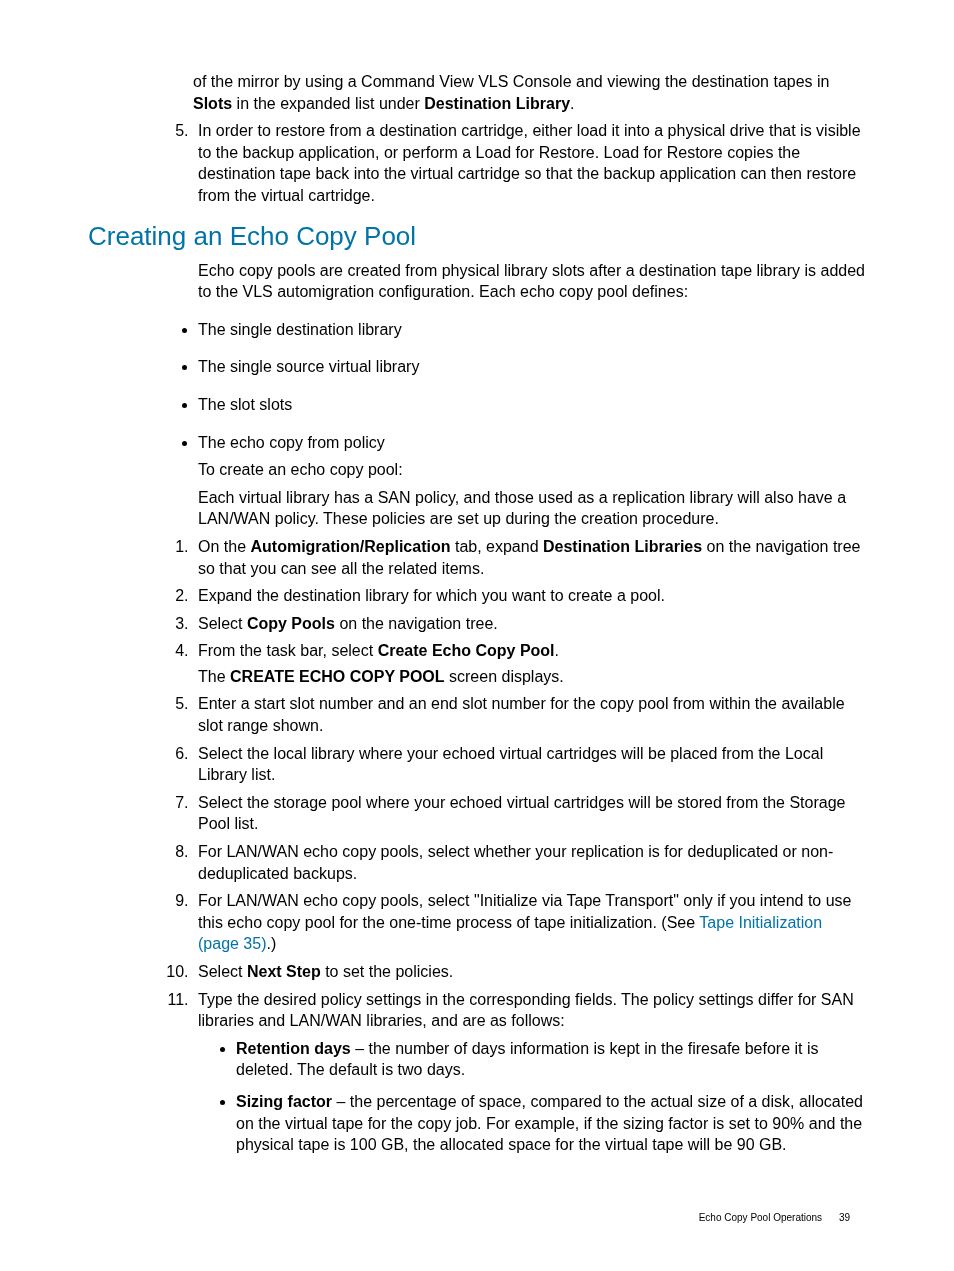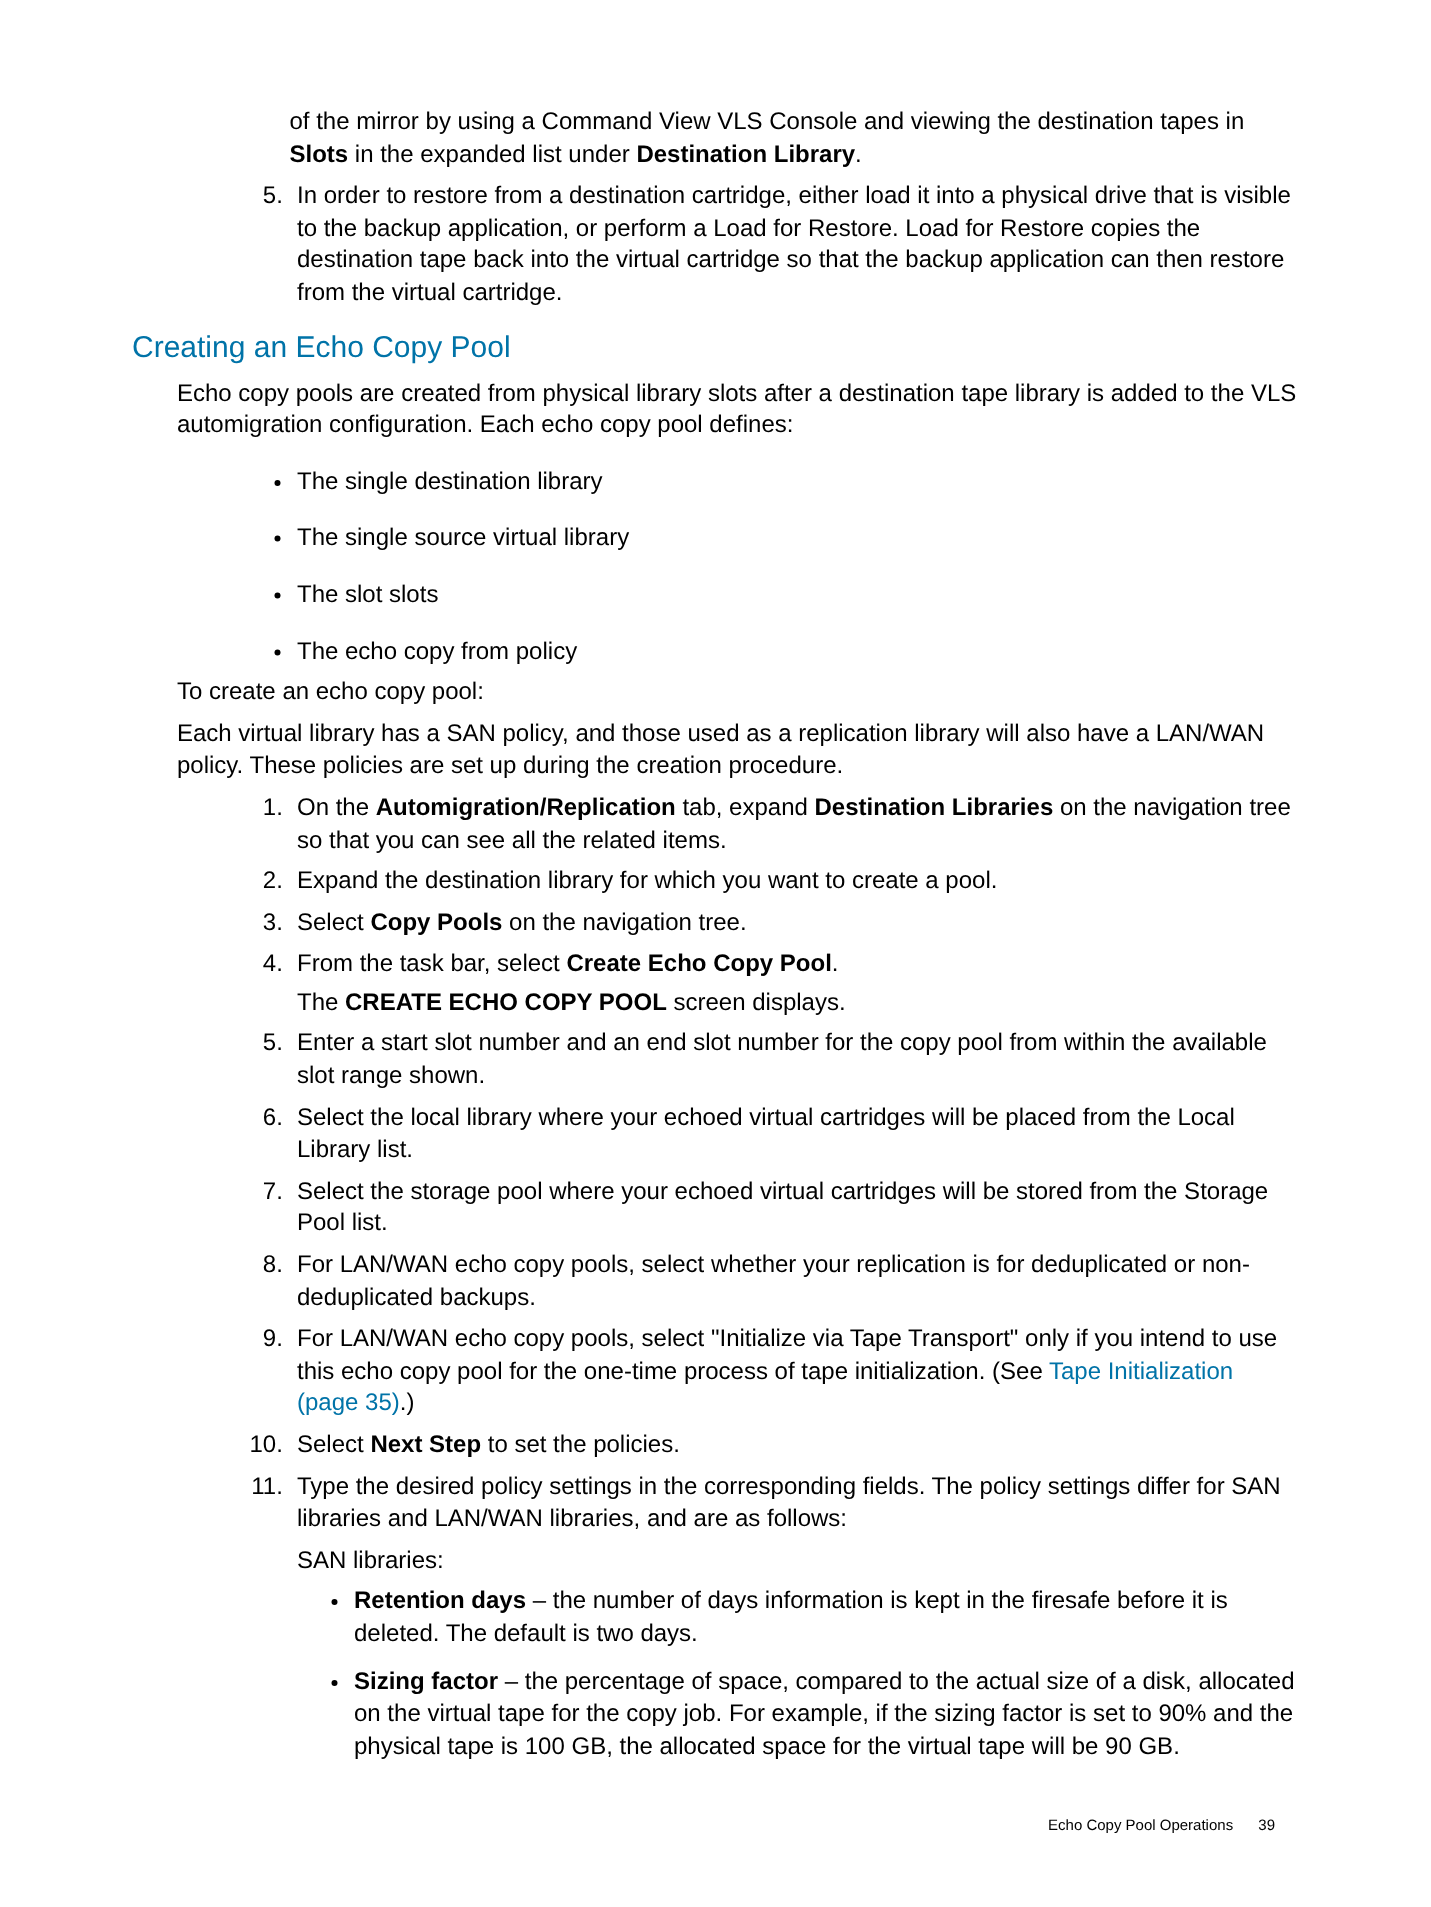--- a/index.html
+++ b/index.html
@@ -32,25 +32,25 @@
     list-style: decimal;
   }
   ol.top-numbered > li {
     margin-bottom: 6px;
     line-height: 1.35;
     padding-left: 5px;
   }
   h2.section {
     color: #0073a8;
     font-weight: normal;
-    font-size: 20px;
+    font-size: 26px;
     margin: 14px 0 8px 0;
   }
   .intro {
-    margin-left: 30px;
+    margin-left: 110px;
   }
   ul.bullets {
     margin: 6px 0 6px 90px;
     padding: 0 0 0 20px;
   }
   ul.bullets li {
     margin-bottom: 6px;
     line-height: 1.35;
     list-style: disc;
     margin-top: 16px;
@@ -127,21 +127,20 @@
     <li>Select the storage pool where your echoed virtual cartridges will be stored from the Storage Pool list.</li>
     <li>For LAN/WAN echo copy pools, select whether your replication is for deduplicated or non-deduplicated backups.</li>
     <li>
       <span>For LAN/WAN echo copy pools, select "Initialize via Tape Transport" only if you intend to use this echo copy pool for the one-time process of tape initialization. (See </span><a href="#" class="xref">Tape Initialization (page 35)</a><span>.)</span>
     </li>
     <li>
       <span>Select </span><span class="bold">Next Step</span><span> to set the policies.</span>
     </li>
     <li>
       <span>Type the desired policy settings in the corresponding fields. The policy settings differ for SAN libraries and LAN/WAN libraries, and are as follows:</span>
-      <p class="body-text" style="margin-top:6px;">SAN libraries:</p>
       <ul class="inner">
         <li>
           <span class="bold">Retention days</span><span> – the number of days information is kept in the firesafe before it is deleted. The default is two days.</span>
         </li>
         <li>
           <span class="bold">Sizing factor</span><span> – the percentage of space, compared to the actual size of a disk, allocated on the virtual tape for the copy job. For example, if the sizing factor is set to 90% and the physical tape is 100 GB, the allocated space for the virtual tape will be 90 GB.</span>
         </li>
       </ul>
     </li>
   </ol>

